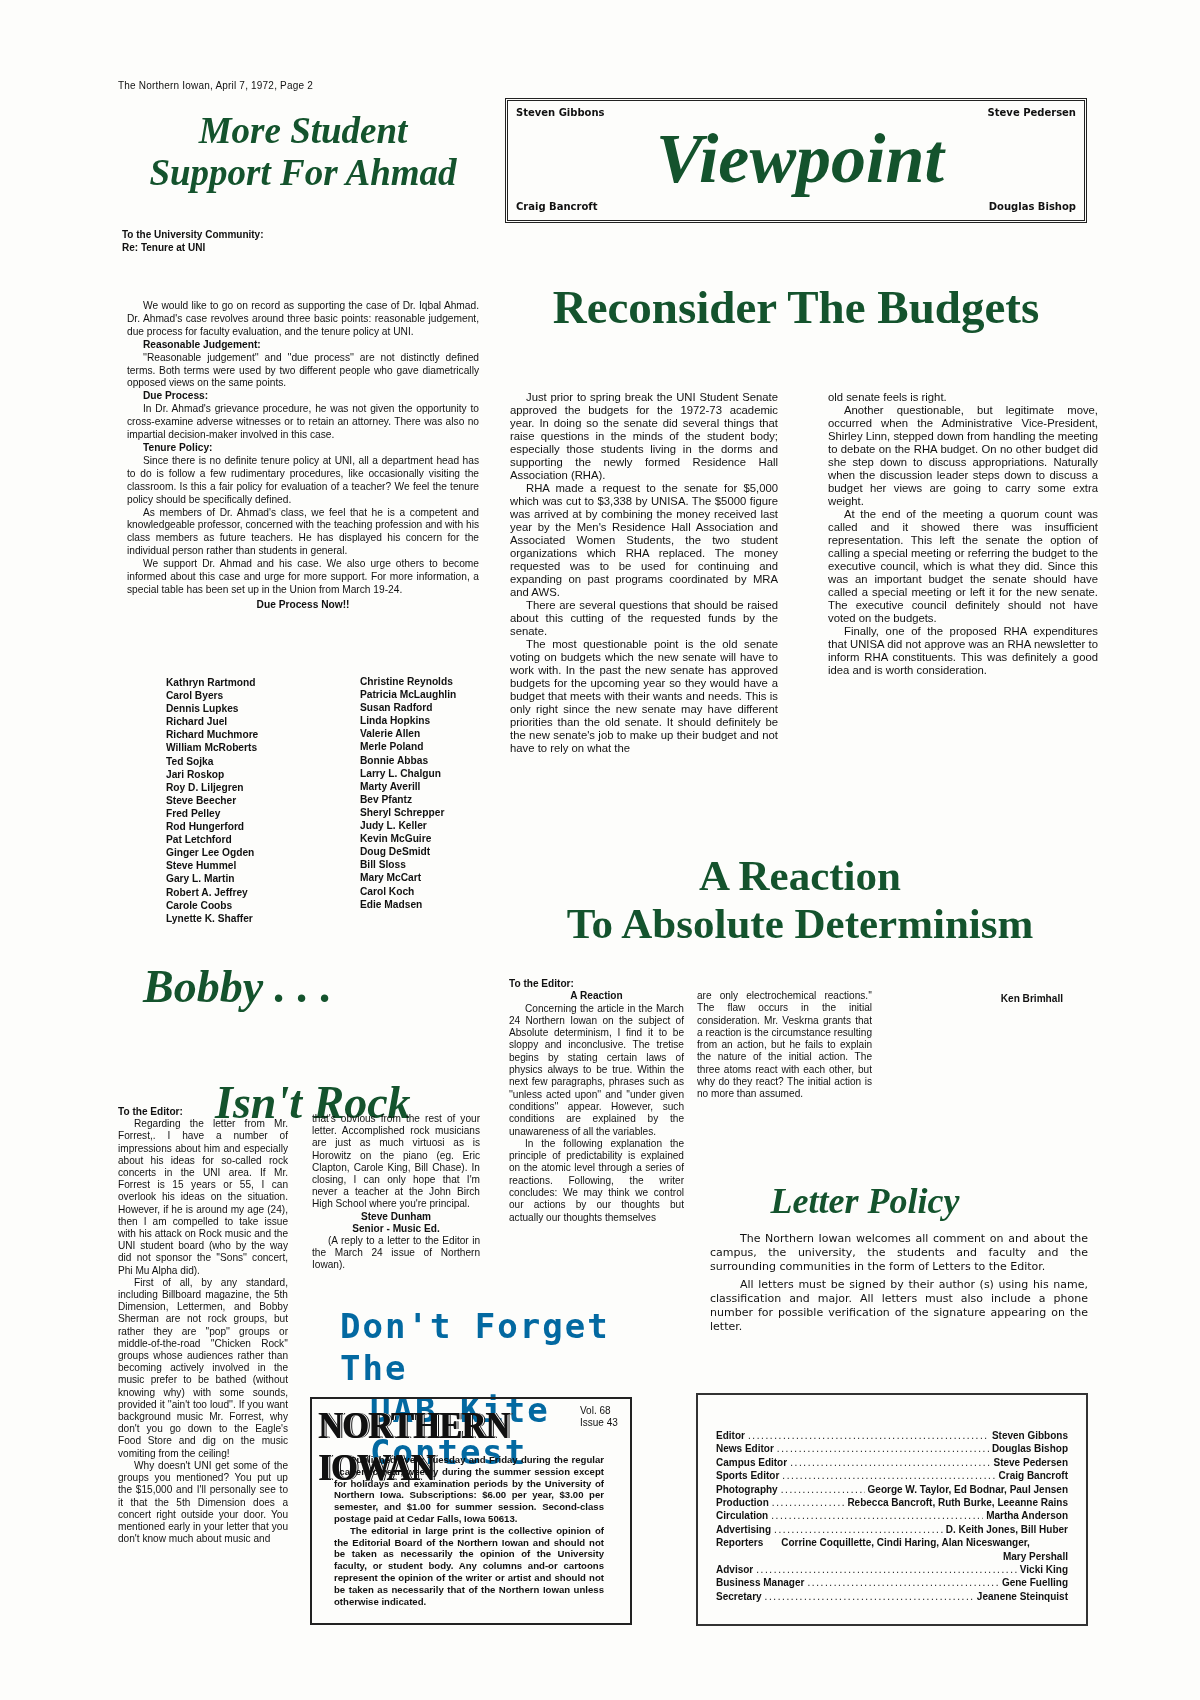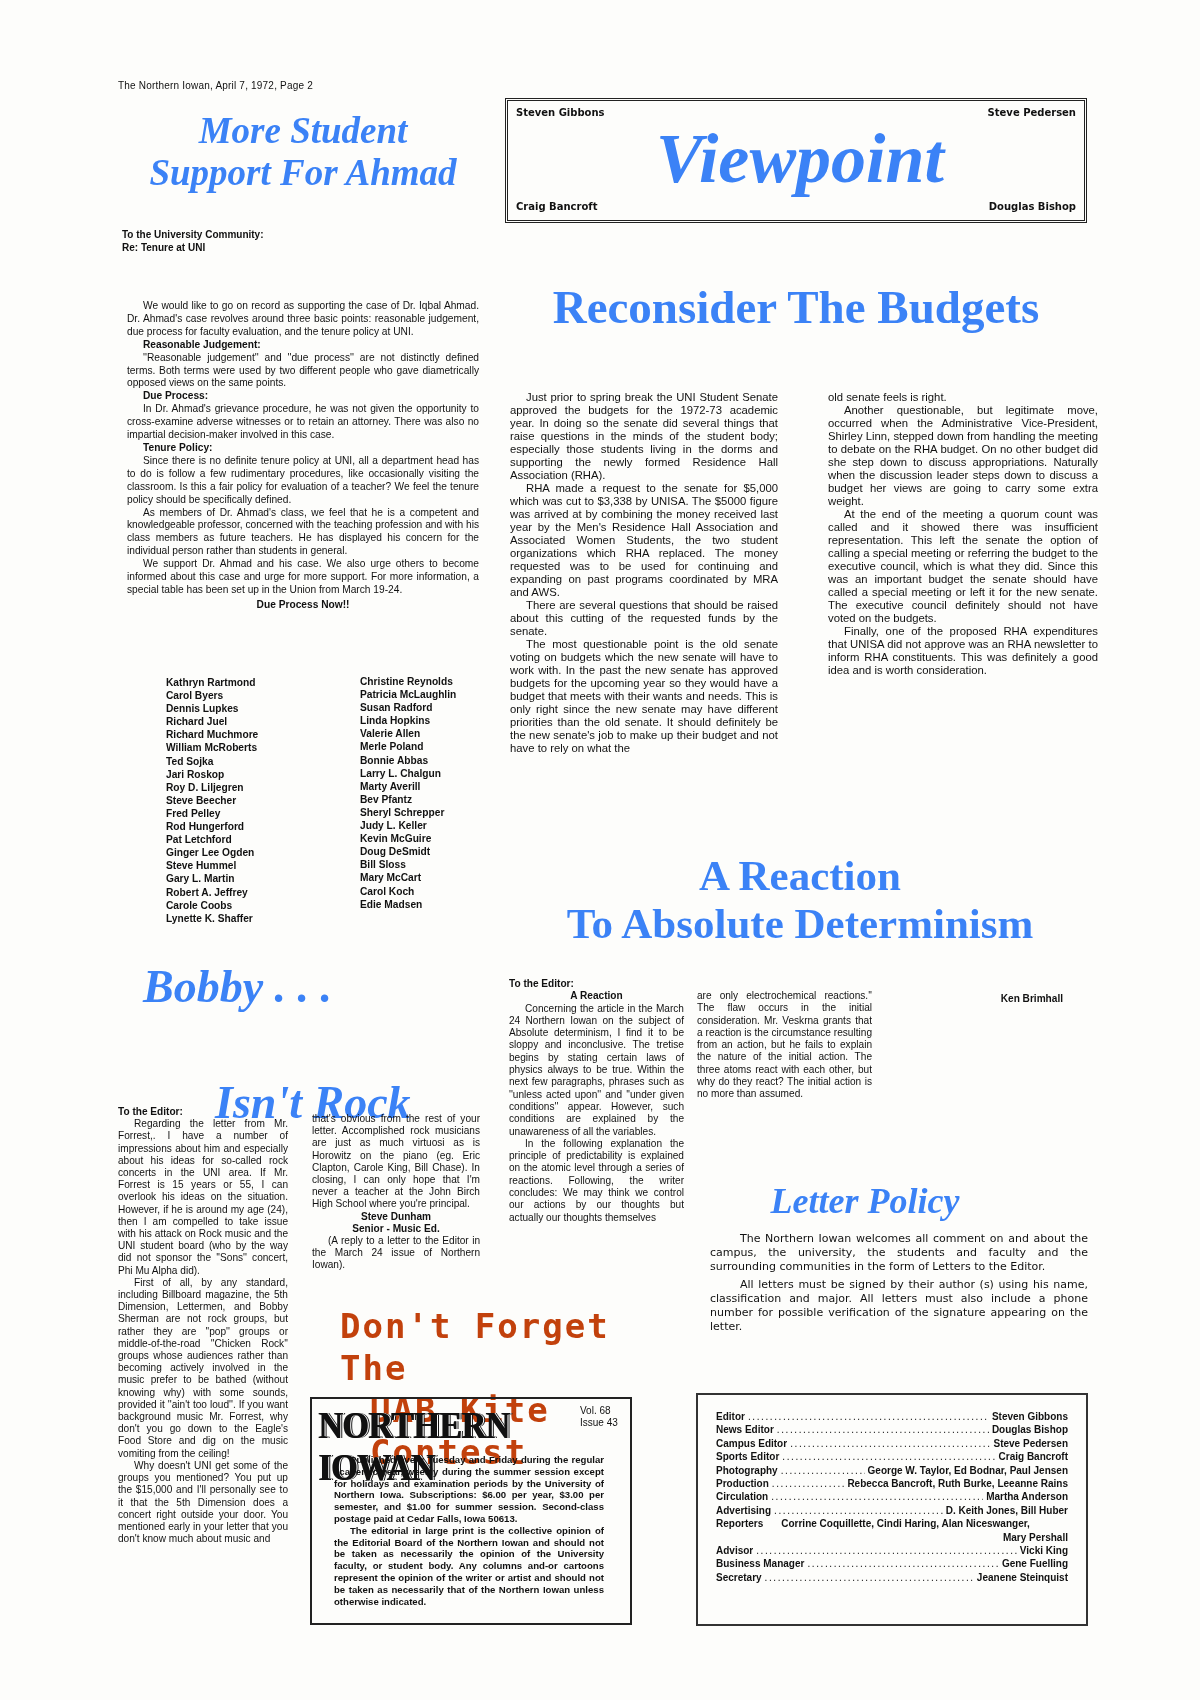--- a/index.html
+++ b/index.html
@@ -1,19 +1,19 @@
 <!DOCTYPE html>
 <html><head>
 <meta charset="utf-8">
 <style>
   * { box-sizing: border-box; margin: 0; padding: 0; }
   html, body { width: 1200px; height: 1700px; background: #fdfdfb; overflow: hidden; }
   body { position: relative; font-family: "Liberation Sans", sans-serif; color: #111; }
   .abs { position: absolute; }
-  .serif-head { font-family: "Liberation Serif", "DejaVu Serif", serif; font-weight: bold; color: #3b82f6; }
+  .serif-head { font-family: "Liberation Serif", "DejaVu Serif", serif; font-weight: bold; color: #14532d; }
   .ital { font-style: italic; }
   .body-text { font-size: 10.2px; line-height: 12.9px; text-align: justify; }
   .body-text p { text-indent: 16px; }
   .body-text p.noind { text-indent: 0; }
   .subhead { font-weight: bold; text-indent: 16px; }
   .bold { font-weight: bold; }
   .center { text-align: center; }
   .running-head { left: 118px; top: 80px; font-size: 10px; letter-spacing: 0.2px; }
 
   
@@ -21,21 +21,21 @@
   .vp-name { font-family: "DejaVu Sans", sans-serif; font-weight: bold; font-size: 10px; }
   .vp-title { left: 112px; top: 8px; width: 360px; text-align: center; font-size: 70px; line-height: 100px; }
 
   .sig-list { font-size: 10.2px; line-height: 13.1px; font-weight: bold; }
   .masthead-box { left: 310px; top: 1397px; width: 322px; height: 228px; border: 2px solid #222; }
   .ni-logo { left: 6px; top: 6px; font-family: "Liberation Serif", serif; font-weight: bold; font-size: 34px; letter-spacing: -0.5px; color: #111; transform: scaleY(1.1); transform-origin: left top; text-shadow: 1px 0 0 #111, 2px 0 0 #fff, 3px 0 0 #111; }
   .staff-box { left: 696px; top: 1393px; width: 392px; height: 233px; border: 2px solid #333; }
   .staff-row { display: flex; font-size: 10px; line-height: 13.4px; font-weight: bold; white-space: nowrap; }
   .staff-row .dots { flex: 1; overflow: hidden; margin: 0 3px; font-weight: normal; letter-spacing: 1.6px; }
   .staff-row .dots::before { content: "......................................................................................................................."; }
-  .handwritten { font-family: "DejaVu Sans Mono", monospace; font-weight: bold; font-size: 34px; color: #c2410c; letter-spacing: 2px; }
+  .handwritten { font-family: "DejaVu Sans Mono", monospace; font-weight: bold; font-size: 34px; color: #0369a1; letter-spacing: 2px; }
   .lp-text { font-family: "DejaVu Sans", sans-serif; font-size: 11px; line-height: 14px; text-align: justify; }
   .lp-text p { text-indent: 30px; }
 </style>
 </head>
 <body>
 
 <div class="abs running-head">The Northern Iowan, April 7, 1972, Page 2</div>
 
 <div class="abs serif-head ital center" style="left:108px;top:110px;width:390px;font-size:37px;line-height:42px;">
   <div>More Student</div>
@@ -182,21 +182,21 @@
   </div>
 </div>
 
 <div class="abs serif-head ital center" style="left:700px;top:1180px;width:330px;font-size:36px;line-height:42px;text-align:center;">Letter Policy</div>
 <div class="abs lp-text" style="left:710px;top:1232px;width:378px;">
   <p>The Northern Iowan welcomes all comment on and about the campus, the university, the students and faculty and the surrounding communities in the form of Letters to the Editor.</p>
   <p style="margin-top:4px;">All letters must be signed by their author (s) using his name, classification and major. All letters must also include a phone number for possible verification of the signature appearing on the letter.</p>
 </div>
 
 <div class="abs staff-box">
-  <div class="abs" style="left:18px;top:15px;width:352px;" id="staff-list">
+  <div class="abs" style="left:18px;top:34px;width:352px;" id="staff-list">
       <div class="staff-row">
         <span>Editor</span>
         <span class="dots"></span>
         <span>Steven Gibbons</span>
       </div>
       <div class="staff-row">
         <span>News Editor</span>
         <span class="dots"></span>
         <span>Douglas Bishop</span>
       </div>

